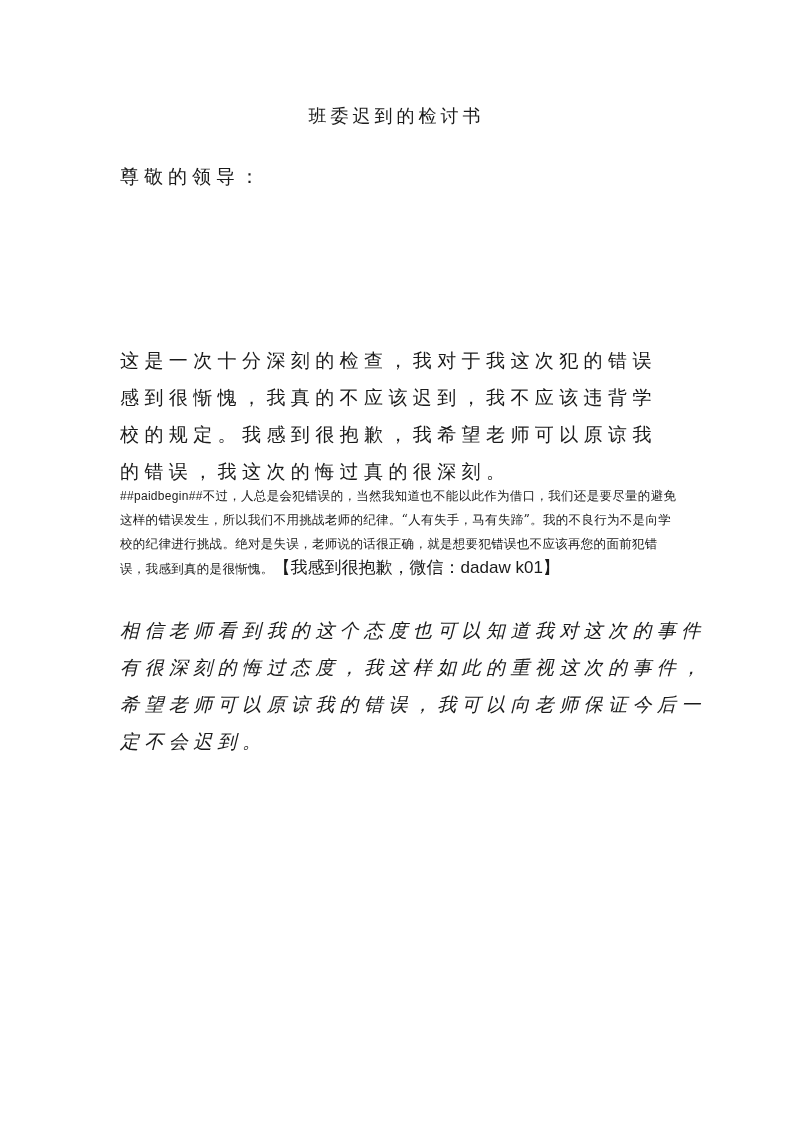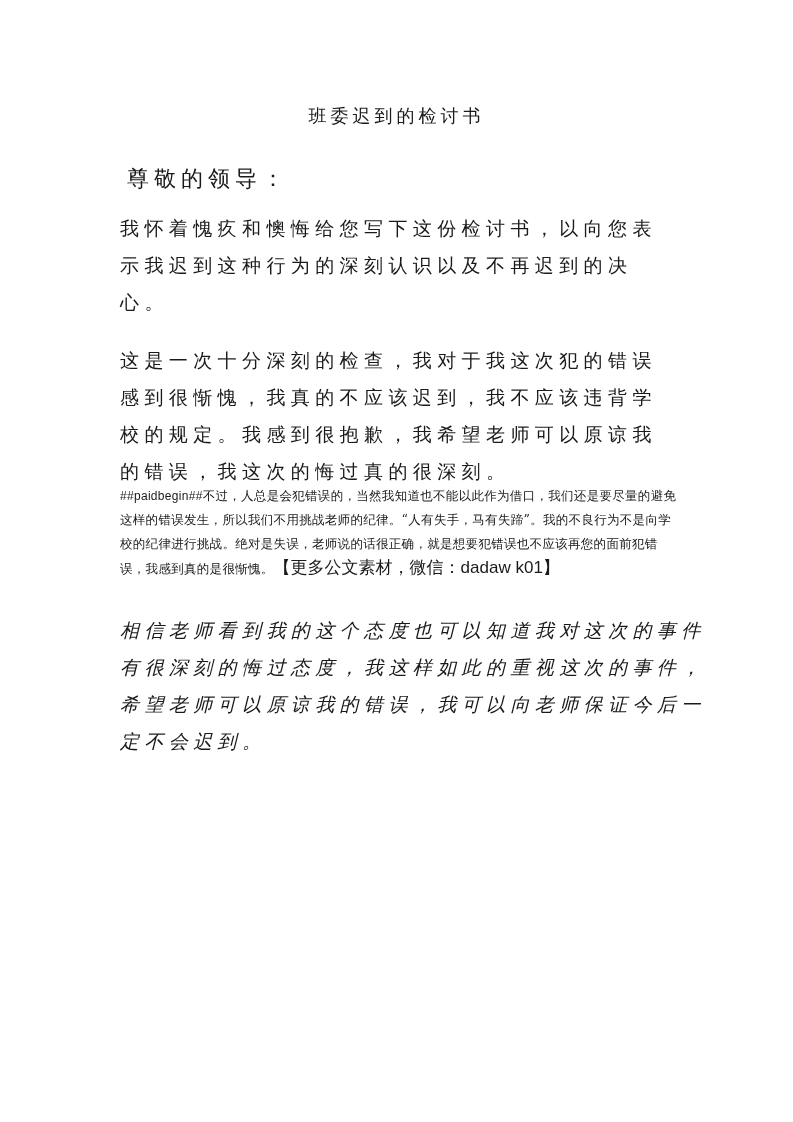--- a/index.html
+++ b/index.html
@@ -1,37 +1,36 @@
 <!DOCTYPE html>
 <html><head>
   <meta charset="utf-8">
   <style>
     html, body { margin: 0; padding: 0; background: #ffffff; }
     body { width: 793px; height: 1122px; position: relative; overflow: hidden;
            font-family: "DejaVu Sans", sans-serif; color: #1a1a1a; }
     .page { position: absolute; left: 0; top: 0; width: 720px; height: 1122px; }
     .title { position: absolute; top: 104px; left: 0; width: 793px; text-align: center;
              font-size: 18px; letter-spacing: 4px; }
-    .greeting { position: absolute; top: 164px; left: 127px; font-size: 22px; letter-spacing: 5px; }
+    .greeting { position: absolute; top: 164px; left: 120px; font-size: 19px; letter-spacing: 5px; }
     .para { position: absolute; left: 120px; width: 560px; font-size: 19px;
             letter-spacing: 5.4px; line-height: 37px; }
     .p1 { top: 210px; }
     .p2 { top: 342px; }
     .paid { position: absolute; left: 120px; top: 484px; width: 560px;
             font-family: "DejaVu Serif", serif; font-size: 12.5px; line-height: 24px; letter-spacing: 0.3px; }
     .paid .tag { font-family: "Liberation Sans", sans-serif; font-size: 12px; }
     .paid .promo { font-family: "Liberation Sans", sans-serif; font-size: 17px; letter-spacing: 0px; }
     .p3 { top: 612px; width: 590px; font-style: italic; }
     .p4 { top: 752px; }
   </style>
 </head>
 <body>
 
 <div class="page">
   <div class="title">班委迟到的检讨书</div>
   <div class="greeting">尊敬的领导：</div>
-  <div class="para p1">我怀着愧疚和懊悔给您写下这份检讨书，以向您表示我迟到这种行为的深刻认识以及不再迟到的决心。</div>
   <div class="para p2">这是一次十分深刻的检查，我对于我这次犯的错误感到很惭愧，我真的不应该迟到，我不应该违背学校的规定。我感到很抱歉，我希望老师可以原谅我的错误，我这次的悔过真的很深刻。</div>
   <div class="paid">
-    <span class="tag">##paidbegin##</span><span>不过，人总是会犯错误的，当然我知道也不能以此作为借口，我们还是要尽量的避免这样的错误发生，所以我们不用挑战老师的纪律。“人有失手，马有失蹄”。我的不良行为不是向学校的纪律进行挑战。绝对是失误，老师说的话很正确，就是想要犯错误也不应该再您的面前犯错误，我感到真的是很惭愧。</span><span class="promo">【更多公文素材，微信：dadaw k01】</span>
+    <span class="tag">##paidbegin##</span><span>不过，人总是会犯错误的，当然我知道也不能以此作为借口，我们还是要尽量的避免这样的错误发生，所以我们不用挑战老师的纪律。“人有失手，马有失蹄”。我的不良行为不是向学校的纪律进行挑战。绝对是失误，老师说的话很正确，就是想要犯错误也不应该再您的面前犯错误，我感到真的是很惭愧。</span><span class="promo">【我感到很抱歉，微信：dadaw k01】</span>
   </div>
   <div class="para p3">相信老师看到我的这个态度也可以知道我对这次的事件有很深刻的悔过态度，我这样如此的重视这次的事件，希望老师可以原谅我的错误，我可以向老师保证今后一定不会迟到。</div>
 </div>
 
 </body></html>

